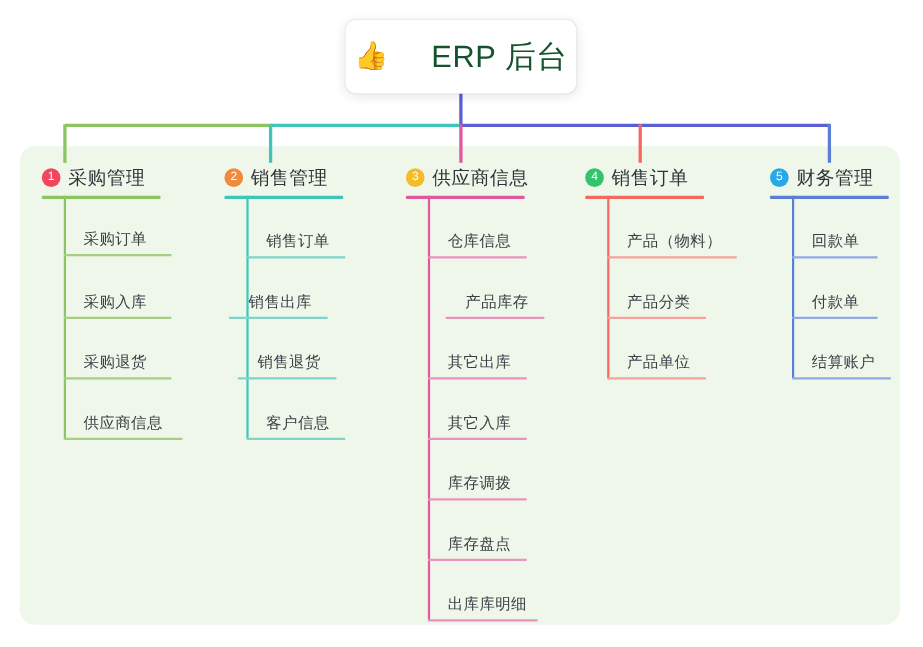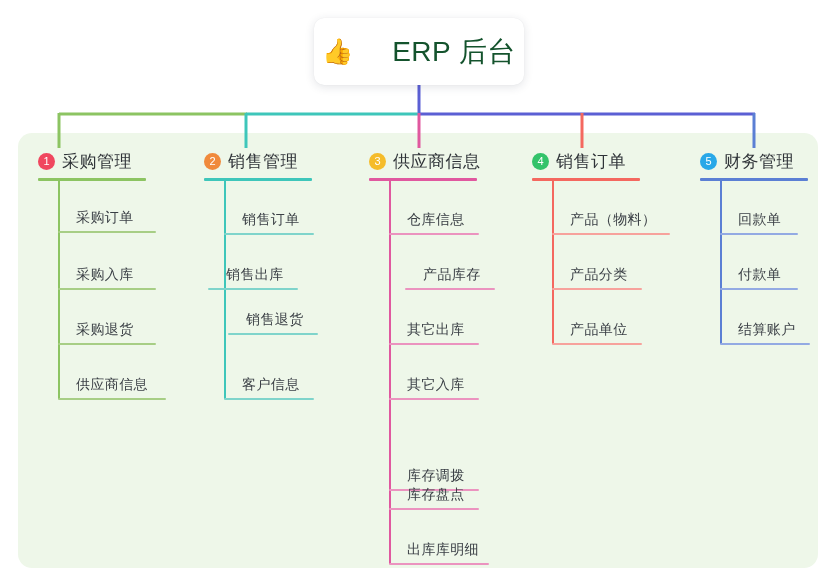--- a/index.html
+++ b/index.html
@@ -123,21 +123,21 @@
     <div class="spine" style="left:20px;top:28px;height:221px;background:#3ec6ba;"></div>
 
     <div class="leaf" style="left:20px;top:30px;width:100px;height:55px;text-align:right;">
       <div class="leaf-label">销售订单</div>
       <div class="leaf-rule" style="width:90px;background:#7fd4cb;"></div>
     </div>
     <div class="leaf" style="left:4px;top:85px;width:100px;height:55px;">
       <div class="leaf-label">销售出库</div>
       <div class="leaf-rule" style="width:90px;background:#7fd4cb;"></div>
     </div>
-    <div class="leaf" style="left:24px;top:140px;width:100px;height:45px;text-decoration:underline;">
+    <div class="leaf" style="left:12px;top:140px;width:100px;height:55px;text-decoration:underline;">
       <div class="leaf-label">销售退货</div>
       <div class="leaf-rule" style="width:90px;background:#7fd4cb;"></div>
     </div>
     <div class="leaf" style="left:20px;top:195px;width:100px;height:55px;text-align:center;">
       <div class="leaf-label">客户信息</div>
       <div class="leaf-rule" style="width:90px;background:#7fd4cb;"></div>
     </div>
   </div>
 
   <div class="col" style="left:369px;top:150px;width:160px;">
@@ -157,21 +157,21 @@
       <div class="leaf-rule" style="width:90px;background:#eb93bf;"></div>
     </div>
     <div class="leaf" style="left:20px;top:140px;width:100px;height:55px;">
       <div class="leaf-label">其它出库</div>
       <div class="leaf-rule" style="width:90px;background:#eb93bf;"></div>
     </div>
     <div class="leaf" style="left:20px;top:195px;width:100px;height:55px;">
       <div class="leaf-label">其它入库</div>
       <div class="leaf-rule" style="width:90px;background:#eb93bf;"></div>
     </div>
-    <div class="leaf" style="left:20px;top:250px;width:100px;height:55px;margin-top:36px;">
+    <div class="leaf" style="left:20px;top:250px;width:100px;height:55px;">
       <div class="leaf-label">库存调拨</div>
       <div class="leaf-rule" style="width:90px;background:#eb93bf;"></div>
     </div>
     <div class="leaf" style="left:20px;top:305px;width:100px;height:55px;">
       <div class="leaf-label">库存盘点</div>
       <div class="leaf-rule" style="width:90px;background:#eb93bf;"></div>
     </div>
     <div class="leaf" style="left:20px;top:360px;width:110px;height:55px;text-decoration:underline;">
       <div class="leaf-label">出库库明细</div>
       <div class="leaf-rule" style="width:100px;background:#eb93bf;"></div>

